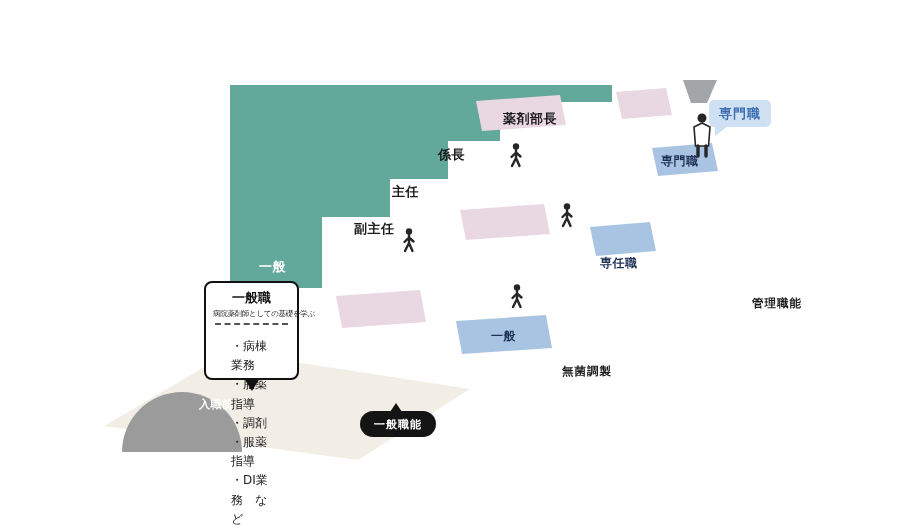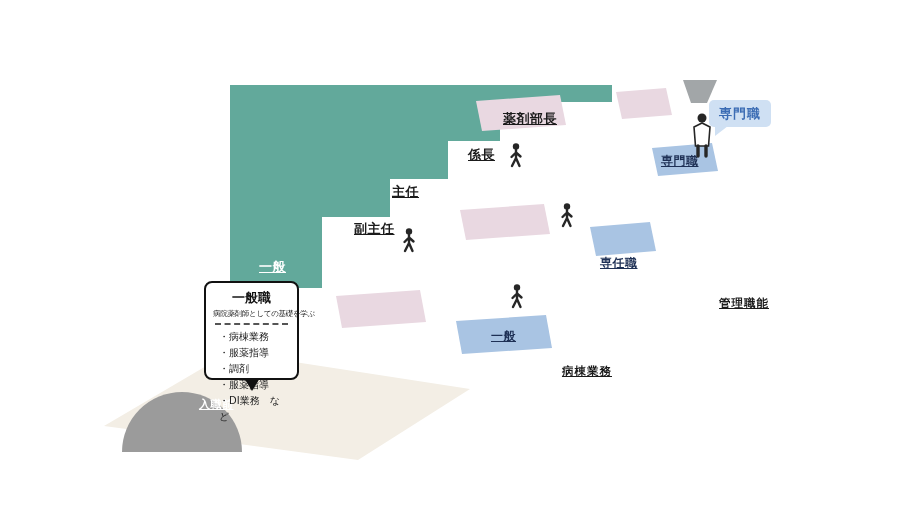--- a/index.html
+++ b/index.html
@@ -2,21 +2,21 @@
 <html><head>
 <meta charset="utf-8">
 <style>
   html,body{margin:0;padding:0;background:#fff;}
   .stage{
     position:relative;width:900px;height:530px;background:#ffffff;overflow:hidden;
     font-family:"DejaVu Sans","Liberation Sans",sans-serif;
   }
   svg.bg{position:absolute;left:0;top:0;}
   .lbl{position:absolute;font-weight:bold;color:#1b1b1b;font-size:13px;
-       white-space:nowrap;letter-spacing:0.5px;z-index:3;text-decoration:underline;}
+       white-space:nowrap;letter-spacing:0.5px;z-index:3;}
   .lbl.white{color:#ffffff;}
   .lbl.navy{color:#1e3055;}
   .lbl.zone{font-size:11.5px;letter-spacing:1px;}
   .person{position:absolute;z-index:4;}
   
   .bubble-blue{
     position:absolute;left:709px;top:100px;width:62px;height:27px;
     background:#cfe0f3;border-radius:5px;z-index:6;
     display:flex;align-items:center;justify-content:center;
     font-weight:bold;font-size:13px;color:#3b6cb4;letter-spacing:1px;
@@ -40,22 +40,22 @@
   
   .callout{
     position:absolute;left:204px;top:281px;width:95px;height:99px;
     box-sizing:border-box;background:#ffffff;border:2px solid #111;
     border-radius:8px;padding:6px 7px 4px;z-index:6;
   }
   .callout-title{text-align:center;font-weight:bold;font-size:13px;color:#111;}
   .callout-sub{text-align:center;font-size:7.5px;color:#222;margin-top:2px;
                letter-spacing:-0.3px;white-space:nowrap;}
   .callout-sep{border:0;border-top:2px dashed #555;margin:4px 2px 4px;}
-  .callout-list{list-style:none;margin:0;padding:0 0 0 6px;
-                font-size:10px;color:#222;line-height:1.6;}
+  .callout-list{list-style:none;margin:12px;padding:0 0 0 6px;
+                font-size:12px;color:#222;line-height:1.6;}
   .callout-pointer{
     position:absolute;bottom:-13px;left:38px;width:0;height:0;
     border-left:8px solid transparent;border-right:8px solid transparent;
     border-top:13px solid #111;
   }
 </style>
 </head>
 <body>
 
 <div class="stage">
@@ -76,29 +76,32 @@
     <polygon points="652,148 712,143 718,171 658,176" fill="#a9c4e3"></polygon>
     <polygon points="590,227 650,222 656,251 596,256" fill="#a9c4e3"></polygon>
     <polygon points="456,321 546,315 552,348 462,354" fill="#a9c4e3"></polygon>
 
     <polygon points="683,80 717,80 707,103 691,103" fill="#a2a6a8"></polygon>
   </svg>
 
   <div class="lbl white" style="left:259px;top:258px;">一般</div>
   <div class="lbl" style="left:354px;top:220px;">副主任</div>
   <div class="lbl" style="left:392px;top:183px;text-align:center;">主任</div>
-  <div class="lbl" style="left:468px;top:146px;">係長</div>
+  <div class="lbl" style="left:438px;top:146px;">係長</div>
   <div class="lbl" style="left:503px;top:110px;">薬剤部長</div>
 
   <div class="lbl navy" style="left:661px;top:153px;font-size:12px;">専門職</div>
   <div class="lbl navy" style="left:600px;top:231px;font-size:12px;margin-top:24px;">専任職</div>
   <div class="lbl navy" style="left:491px;top:328px;font-size:12px;">一般</div>
 
-  <div class="lbl zone" style="left:719px;top:296px;">管理職能</div>
-  <div class="lbl zone" style="left:562px;top:364px;">病棟業務</div>
+  <div class="lbl zone" style="left:752px;top:296px;">管理職能</div>
+  <div class="lbl zone" style="left:562px;top:364px;">無菌調製</div>
+  <div class="bubble-dark">
+    <span>一般職能</span>
+  </div>
 
   <div class="lbl white" style="left:159px;top:397px;font-size:11px;margin-left:40px;">入職前</div>
 
   <div class="bubble-blue">
     <span>専門職</span>
   </div>
 
   <svg class="person" style="left:504px;top:142px;" width="24" height="28" viewBox="0 0 24 28">
     <circle cx="12" cy="4.5" r="3.2" fill="#262626"></circle>
     <path d="M12 8 L12 16 M12 10.5 L7.5 15 M12 10.5 L16.5 14.5 M12 16 L8 24 M12 16 L15.5 24" stroke="#262626" stroke-width="2.4" stroke-linecap="round" fill="none"></path>

